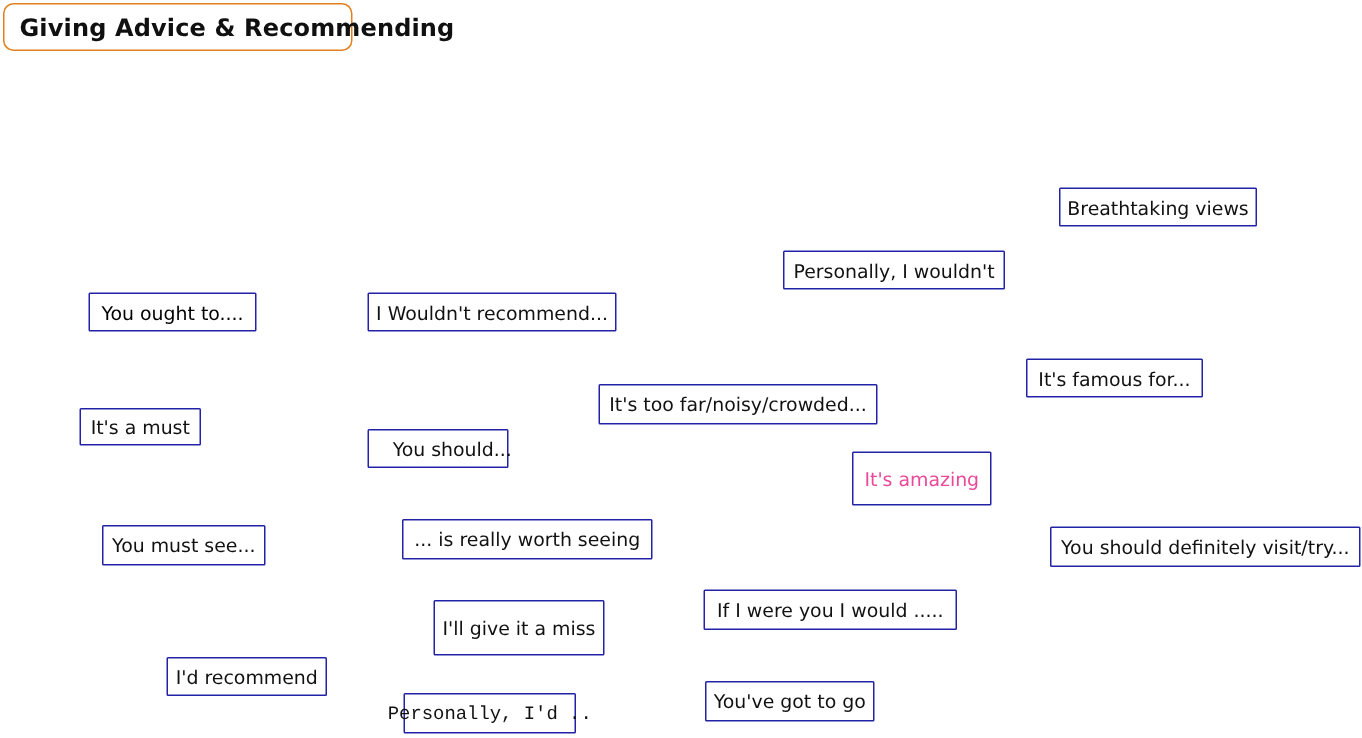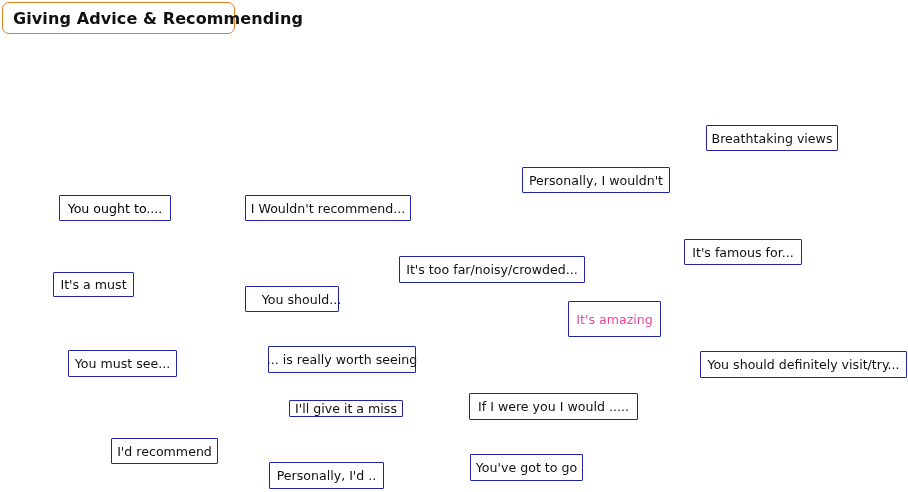--- a/index.html
+++ b/index.html
@@ -81,36 +81,36 @@
       </div>
       <div class="phrase-box" style="left: 245px; top: 286px; width: 94px; height: 26px; border-color: rgb(34, 34, 168); color: rgb(17, 17, 17); background: rgb(255, 255, 255); padding-left: 28px;">
         <span>You should...</span>
       </div>
       <div class="phrase-box" style="left: 568px; top: 301px; width: 93px; height: 36px; border-color: rgb(34, 34, 168); color: #ec4899; background: rgb(255, 255, 255);">
         <span>It's amazing</span>
       </div>
       <div class="phrase-box" style="left: 700px; top: 351px; width: 207px; height: 27px; border-color: rgb(34, 34, 168); color: rgb(17, 17, 17); background: rgb(255, 255, 255);">
         <span>You should definitely visit/try...</span>
       </div>
-      <div class="phrase-box" style="left: 268px; top: 346px; width: 148px; height: 27px; border-color: rgb(34, 34, 168); color: rgb(17, 17, 17); background: rgb(255, 255, 255);">
+      <div class="phrase-box" style="left: 268px; top: 346px; width: 167px; height: 27px; border-color: rgb(34, 34, 168); color: rgb(17, 17, 17); background: rgb(255, 255, 255);">
         <span>... is really worth seeing</span>
       </div>
       <div class="phrase-box" style="left: 68px; top: 350px; width: 109px; height: 27px; border-color: rgb(34, 34, 168); color: rgb(17, 17, 17); background: rgb(255, 255, 255);">
         <span>You must see...</span>
       </div>
       <div class="phrase-box" style="left: 469px; top: 393px; width: 169px; height: 27px; border-color: rgb(34, 34, 168); color: rgb(17, 17, 17); background: rgb(255, 255, 255);">
         <span>If I were you I would .....</span>
       </div>
-      <div class="phrase-box" style="left: 289px; top: 400px; width: 114px; height: 17px; border-color: rgb(34, 34, 168); color: rgb(17, 17, 17); background: rgb(255, 255, 255);">
+      <div class="phrase-box" style="left: 289px; top: 400px; width: 114px; height: 37px; border-color: rgb(34, 34, 168); color: rgb(17, 17, 17); background: rgb(255, 255, 255);">
         <span>I'll give it a miss</span>
       </div>
       <div class="phrase-box" style="left: 111px; top: 438px; width: 107px; height: 26px; border-color: rgb(34, 34, 168); color: rgb(17, 17, 17); background: rgb(255, 255, 255);">
         <span>I'd recommend</span>
       </div>
       <div class="phrase-box" style="left: 470px; top: 454px; width: 113px; height: 27px; border-color: rgb(34, 34, 168); color: rgb(17, 17, 17); background: rgb(255, 255, 255);">
         <span>You've got to go</span>
       </div>
-      <div class="phrase-box" style="left: 269px; top: 462px; width: 115px; height: 27px; border-color: rgb(34, 34, 168); color: rgb(17, 17, 17); background: rgb(255, 255, 255);">
+      <div class="phrase-box" style="left: 269px; top: 462px; width: 115px; height: 27px; border-color: rgb(34, 34, 168); color: rgb(17, 17, 17); background: rgb(255, 255, 255); font-family: Liberation Mono, monospace;">
         <span>Personally, I'd ..</span>
       </div>
     </div>
 
 </div>
 
 </body></html>

